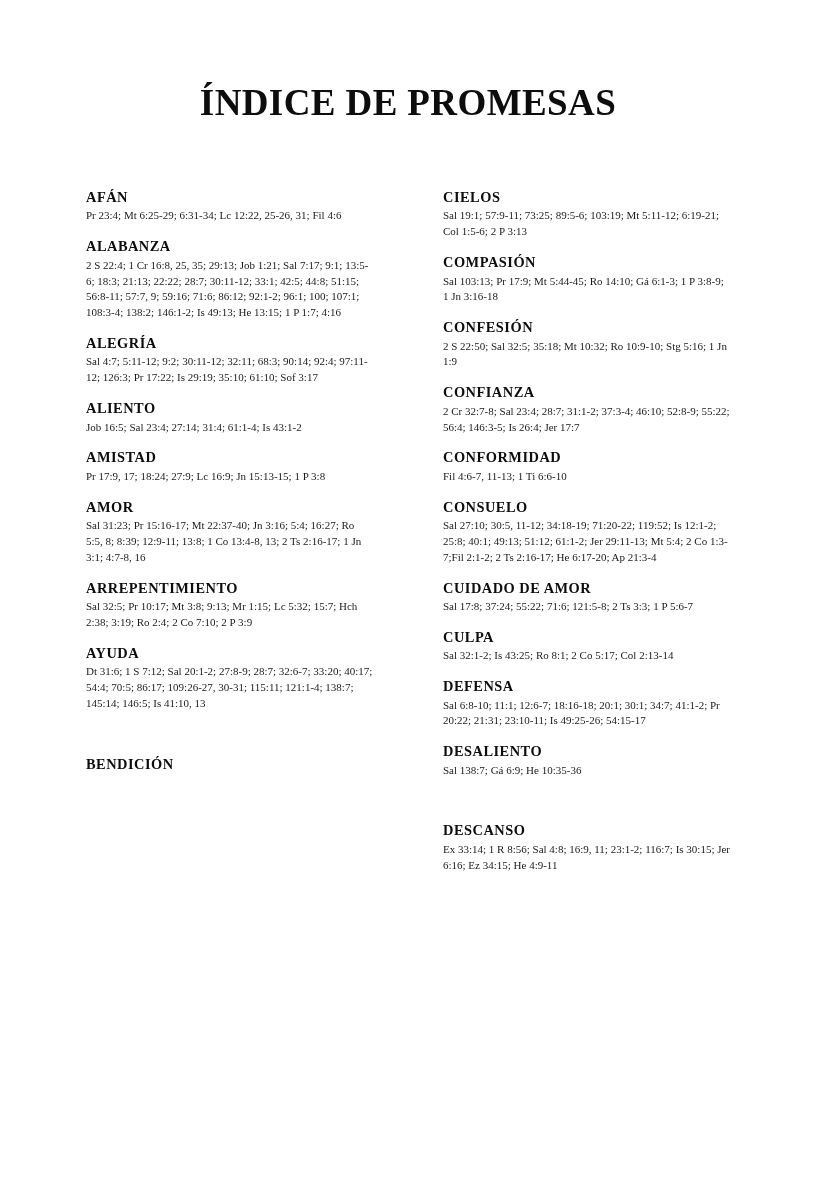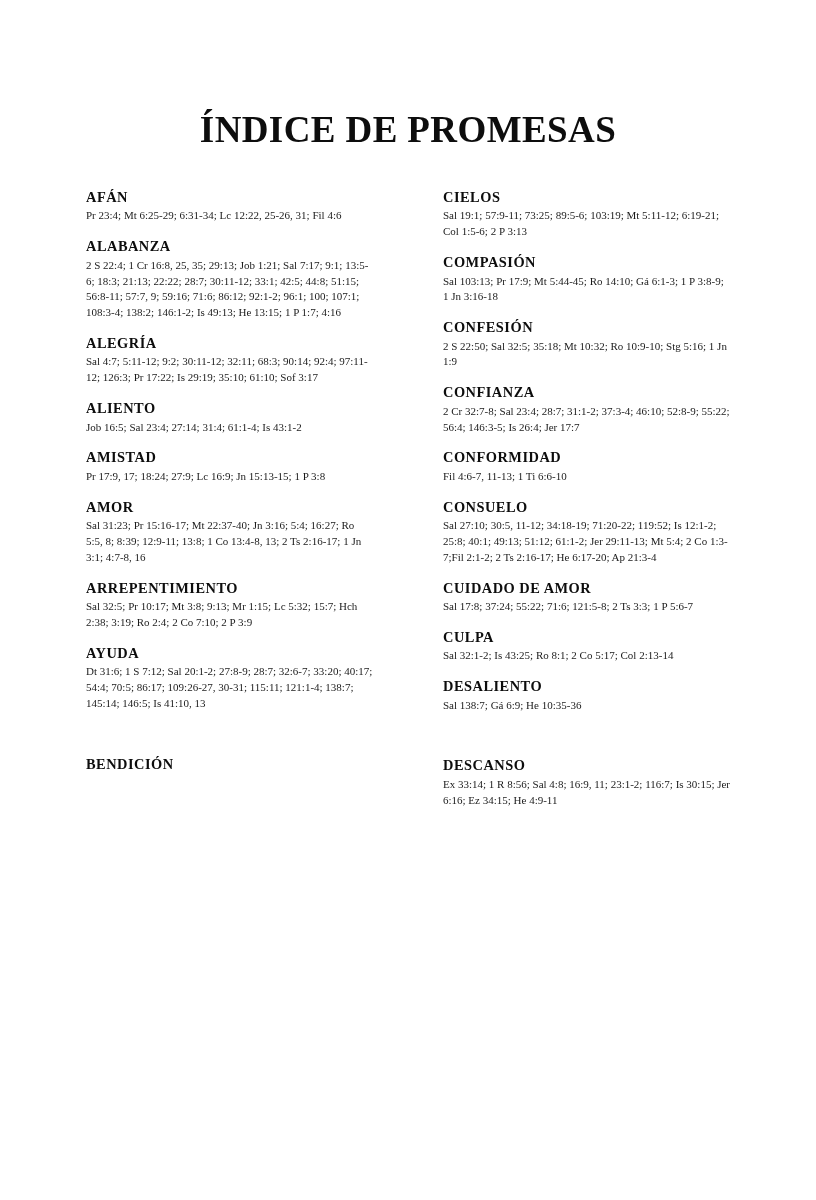--- a/index.html
+++ b/index.html
@@ -12,21 +12,21 @@
     height: 1200px;
     position: relative;
     background: #ffffff;
     box-sizing: border-box;
     font-family: "Liberation Serif", serif;
     color: #141414;
     overflow: hidden;
   }
   .page-title {
     position: absolute;
-    top: 83px;
+    top: 56px;
     left: 0;
     width: 816px;
     text-align: center;
     font-family: "Liberation Serif", serif;
     font-weight: bold;
     font-size: 37px;
     letter-spacing: 0.4px;
     color: #0d0d0d;
   }
   .columns {
@@ -139,20 +139,24 @@
       </div>
       <div class="entry">
         <div class="entry-term">CUIDADO DE AMOR</div>
         <div class="entry-refs">Sal 17:8; 37:24; 55:22; 71:6; 121:5-8; 2 Ts 3:3; 1 P 5:6-7</div>
       </div>
       <div class="entry">
         <div class="entry-term">CULPA</div>
         <div class="entry-refs">Sal 32:1-2; Is 43:25; Ro 8:1; 2 Co 5:17; Col 2:13-14</div>
       </div>
       <div class="entry">
+        <div class="entry-term">DEFENSA</div>
+        <div class="entry-refs">Sal 6:8-10; 11:1; 12:6-7; 18:16-18; 20:1; 30:1; 34:7; 41:1-2; Pr 20:22; 21:31; 23:10-11; Is 49:25-26; 54:15-17</div>
+      </div>
+      <div class="entry">
         <div class="entry-term">DESALIENTO</div>
         <div class="entry-refs">Sal 138:7; Gá 6:9; He 10:35-36</div>
       </div>
       <div class="entry">
         <div class="entry-term">DESCANSO</div>
         <div class="entry-refs">Ex 33:14; 1 R 8:56; Sal 4:8; 16:9, 11; 23:1-2; 116:7; Is 30:15; Jer 6:16; Ez 34:15; He 4:9-11</div>
       </div>
     </div>
 
   </div>

